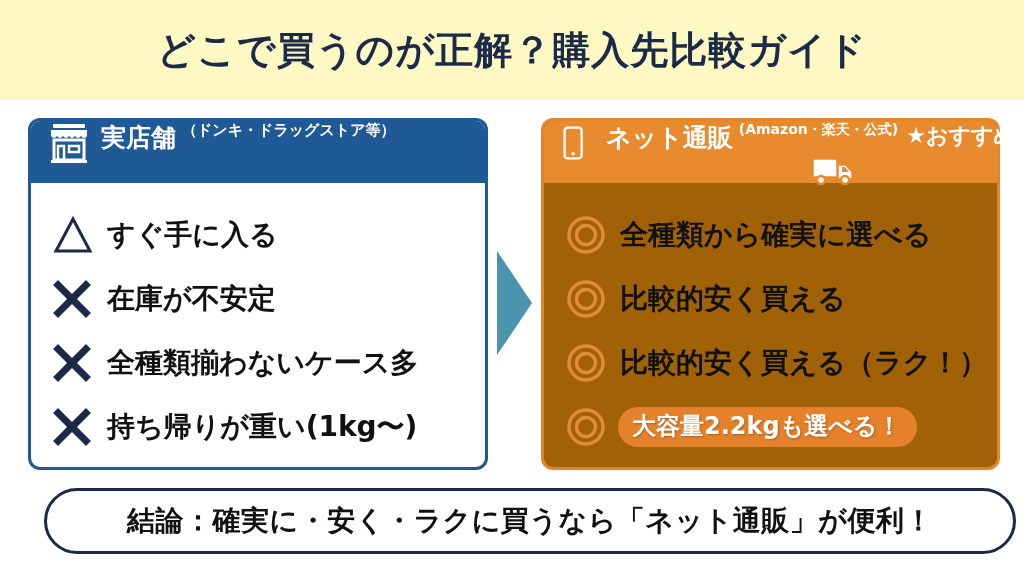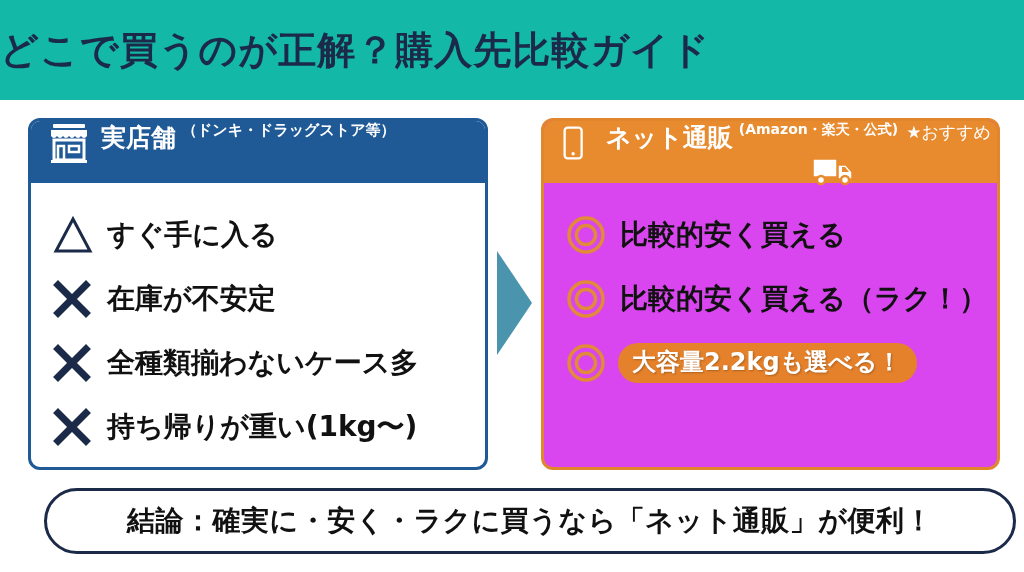--- a/index.html
+++ b/index.html
@@ -1,45 +1,45 @@
 <!DOCTYPE html>
 <html><head>
 <meta charset="utf-8">
 <style>
   * { box-sizing: border-box; margin: 0; padding: 0; }
   html, body { width: 1024px; height: 572px; overflow: hidden; background: #ffffff; }
   body { font-family: "DejaVu Sans", "Liberation Sans", sans-serif; position: relative; color: #111; }
 
   .header-band {
     position: absolute; left: 0; top: 0; width: 1024px; height: 100px;
-    background: #14b8a6;
-    display: flex; align-items: center; 
+    background: #fef9c3;
+    display: flex; align-items: center; justify-content: center;
   }
   .page-title {
     font-size: 38px; font-weight: bold; color: #1b2a48; letter-spacing: 1px;
   }
 
   .panel {
     position: absolute; top: 118px; height: 352px; border-radius: 12px; overflow: visible;
   }
   .panel-left { left: 28px; width: 460px; border: 3px solid #1f5a96; background: #ffffff; }
-  .panel-right { left: 541px; width: 459px; border: 3px solid #e2862e; background: #d946ef; }
+  .panel-right { left: 541px; width: 459px; border: 3px solid #e2862e; background: #a16207; }
 
   .panel-head {
     height: 62px; display: flex; align-items: flex-start; padding-left: 16px; position: relative;
     border-radius: 9px 9px 0 0;
   }
   .panel-left .panel-head { background: #1f5a96; }
   .panel-right .panel-head { background: #e88a2e; }
 
   .head-icon { width: 44px; height: 44px; margin-right: 10px; flex-shrink: 0; }
   .head-title { font-size: 25px; font-weight: bold; color: #ffffff; white-space: nowrap; }
   .head-sub { font-size: 15px; font-weight: bold; color: #ffffff; margin-left: 6px; white-space: nowrap; }
   .panel-right .head-sub { font-size: 14px; }
-  .head-reco { font-size: 17px; font-weight: normal; color: #ffffff; margin-left: 8px; white-space: nowrap; }
+  .head-reco { font-size: 22px; font-weight: bold; color: #ffffff; margin-left: 8px; white-space: nowrap; }
 
   .truck-icon { position: absolute; left: 267px; top: 36px; width: 44px; height: 30px; }
 
   .items { list-style: none; padding: 20px 0 0 22px; }
   .item { display: flex; align-items: center; height: 64px; }
   .item-mark { width: 48px; height: 44px; display: flex; align-items: center; justify-content: flex-start; flex-shrink: 0; }
   .item-text { font-size: 28px; font-weight: bold; color: #111; white-space: nowrap; margin-left: 6px; }
 
   .highlight-pill {
     background: #e5812a; color: #ffffff; border-radius: 24px; padding: 3px 16px 5px 14px;
@@ -134,20 +134,29 @@
     </svg>
   </div>
   <ul class="items">
     <li class="item">
       <span class="item-mark">
         <svg width="40" height="40" viewBox="0 0 40 40">
             <circle cx="20" cy="20" r="17" fill="none" stroke="#e08a3a" stroke-width="3.5"></circle>
             <circle cx="20" cy="20" r="9.5" fill="none" stroke="#e08a3a" stroke-width="3.5"></circle>
           </svg>
       </span>
+      <span class="item-text">全種類から確実に選べる</span>
+    </li>
+    <li class="item">
+      <span class="item-mark">
+        <svg width="40" height="40" viewBox="0 0 40 40">
+            <circle cx="20" cy="20" r="17" fill="none" stroke="#e08a3a" stroke-width="3.5"></circle>
+            <circle cx="20" cy="20" r="9.5" fill="none" stroke="#e08a3a" stroke-width="3.5"></circle>
+          </svg>
+      </span>
       <span class="item-text">比較的安く買える</span>
     </li>
     <li class="item">
       <span class="item-mark">
         <svg width="40" height="40" viewBox="0 0 40 40">
             <circle cx="20" cy="20" r="17" fill="none" stroke="#e08a3a" stroke-width="3.5"></circle>
             <circle cx="20" cy="20" r="9.5" fill="none" stroke="#e08a3a" stroke-width="3.5"></circle>
           </svg>
       </span>
       <span class="item-text">比較的安く買える（ラク！）</span>

